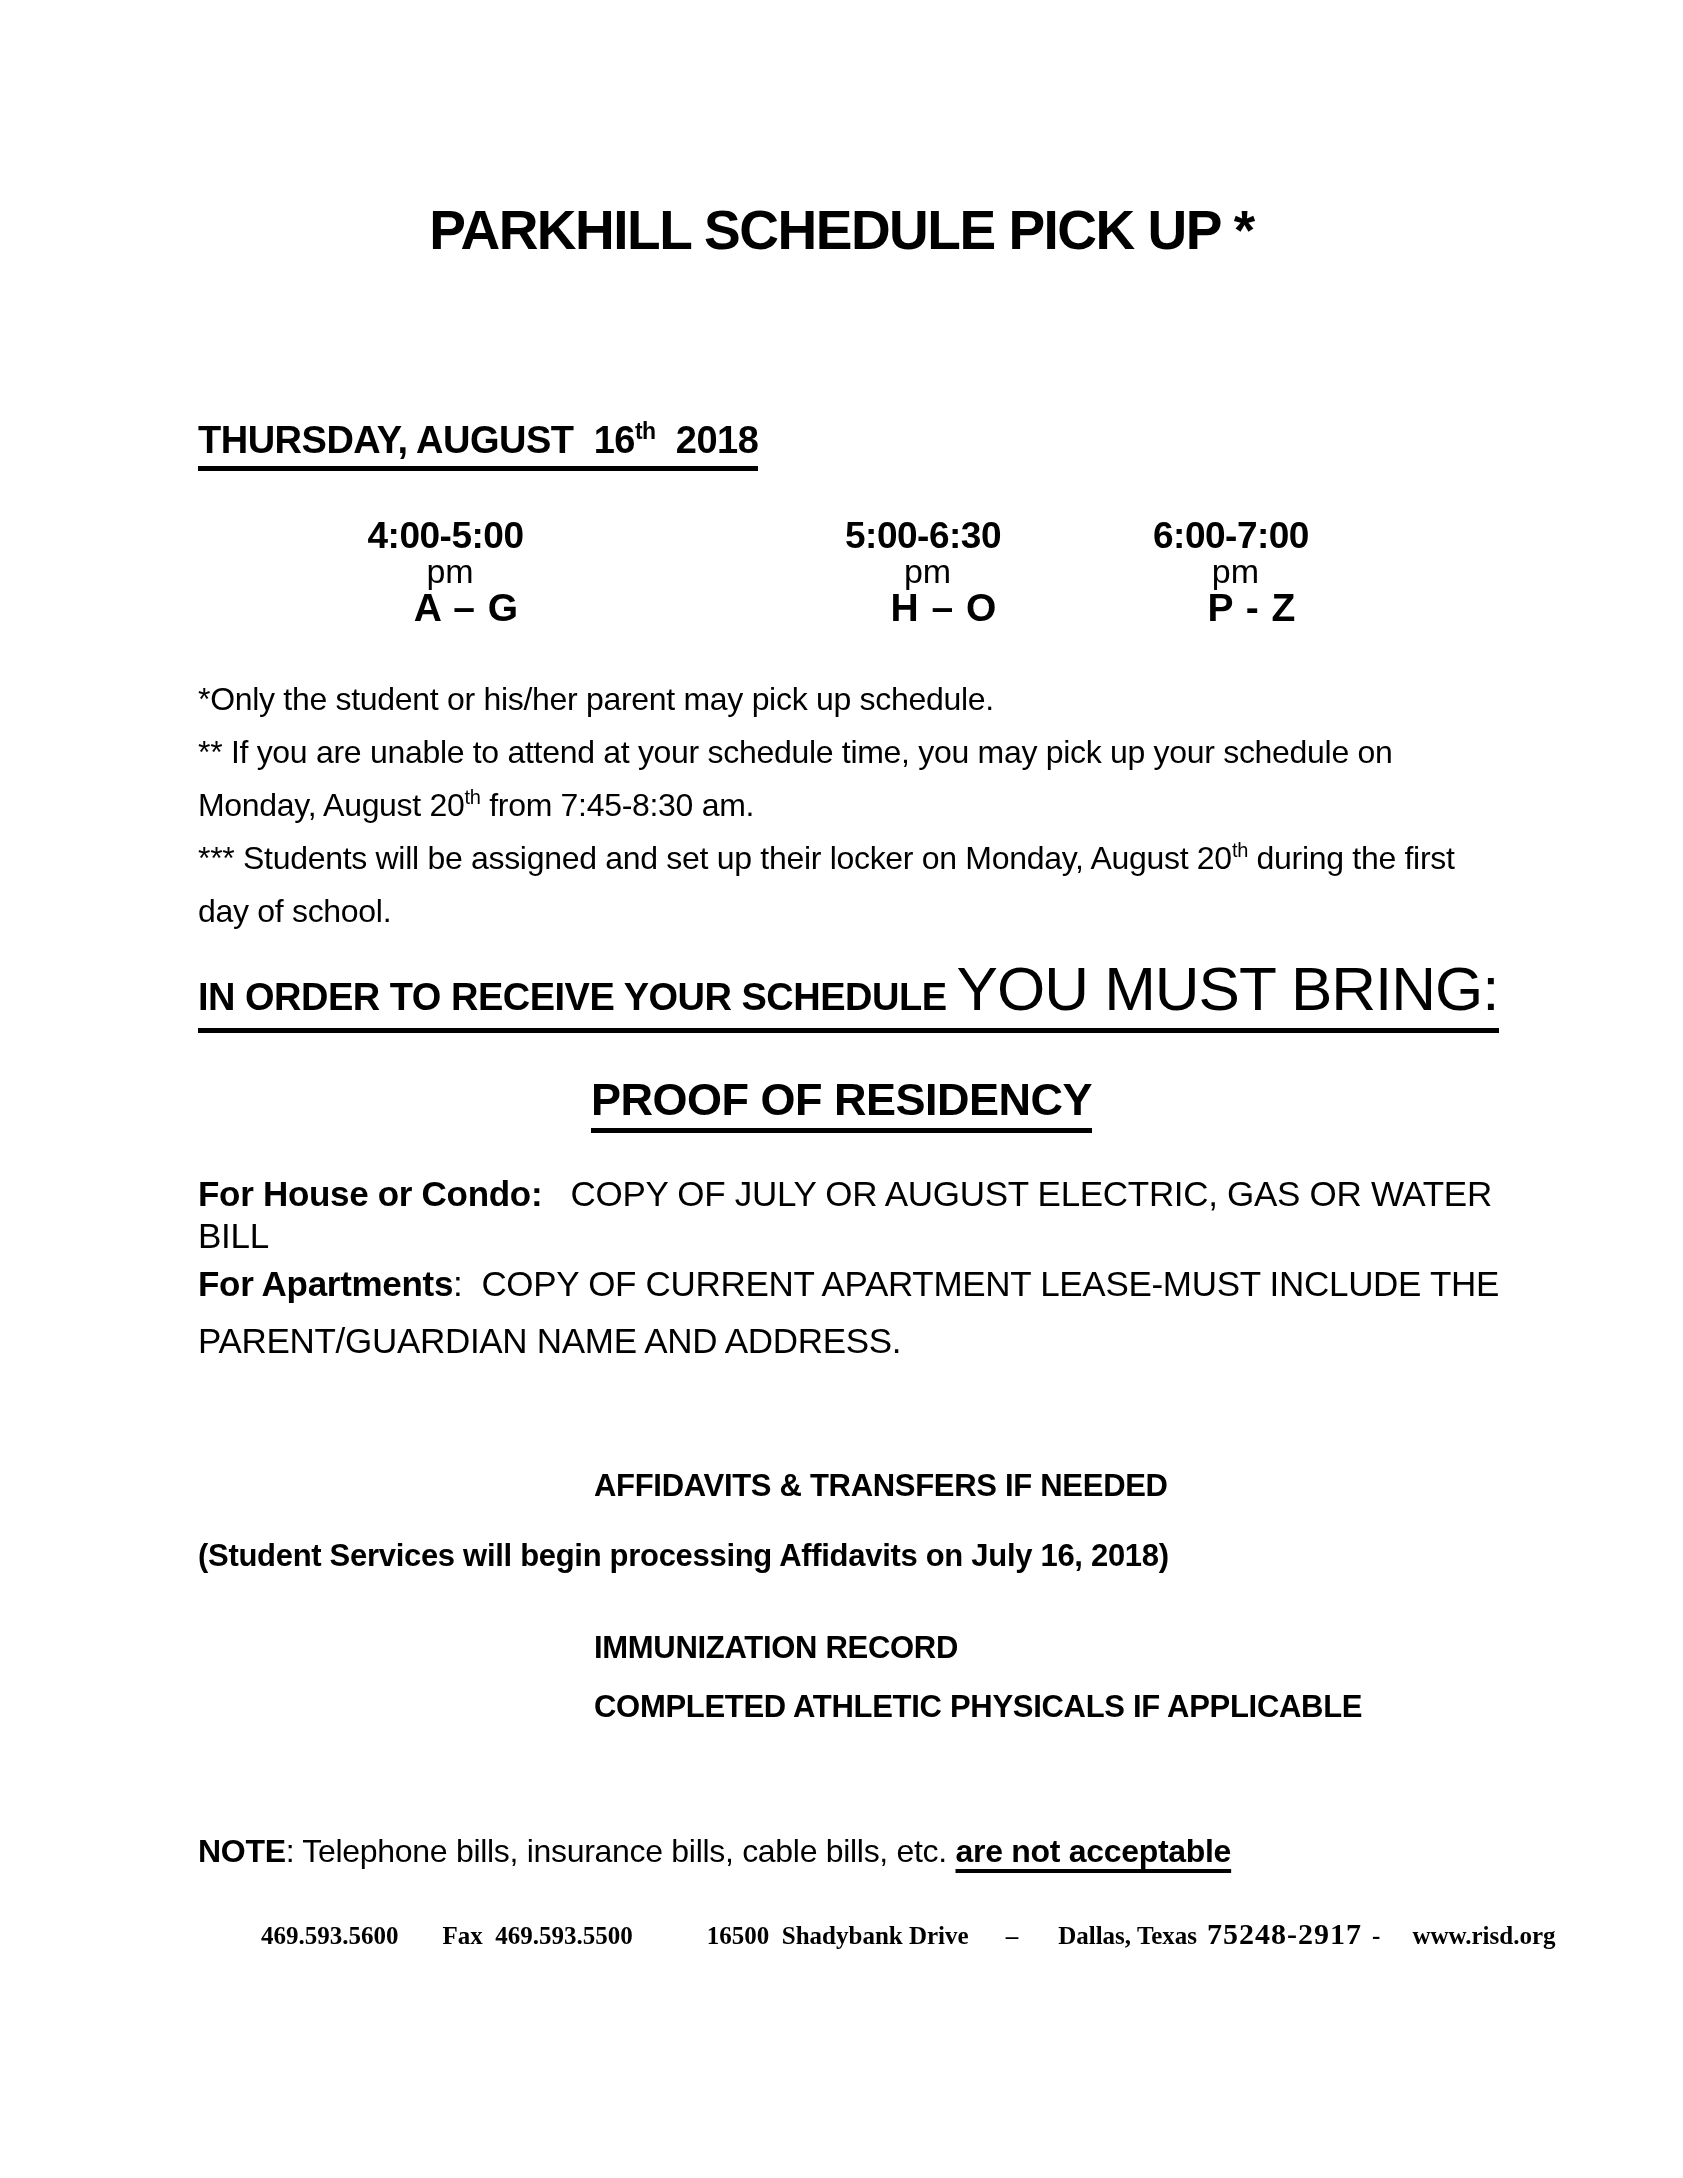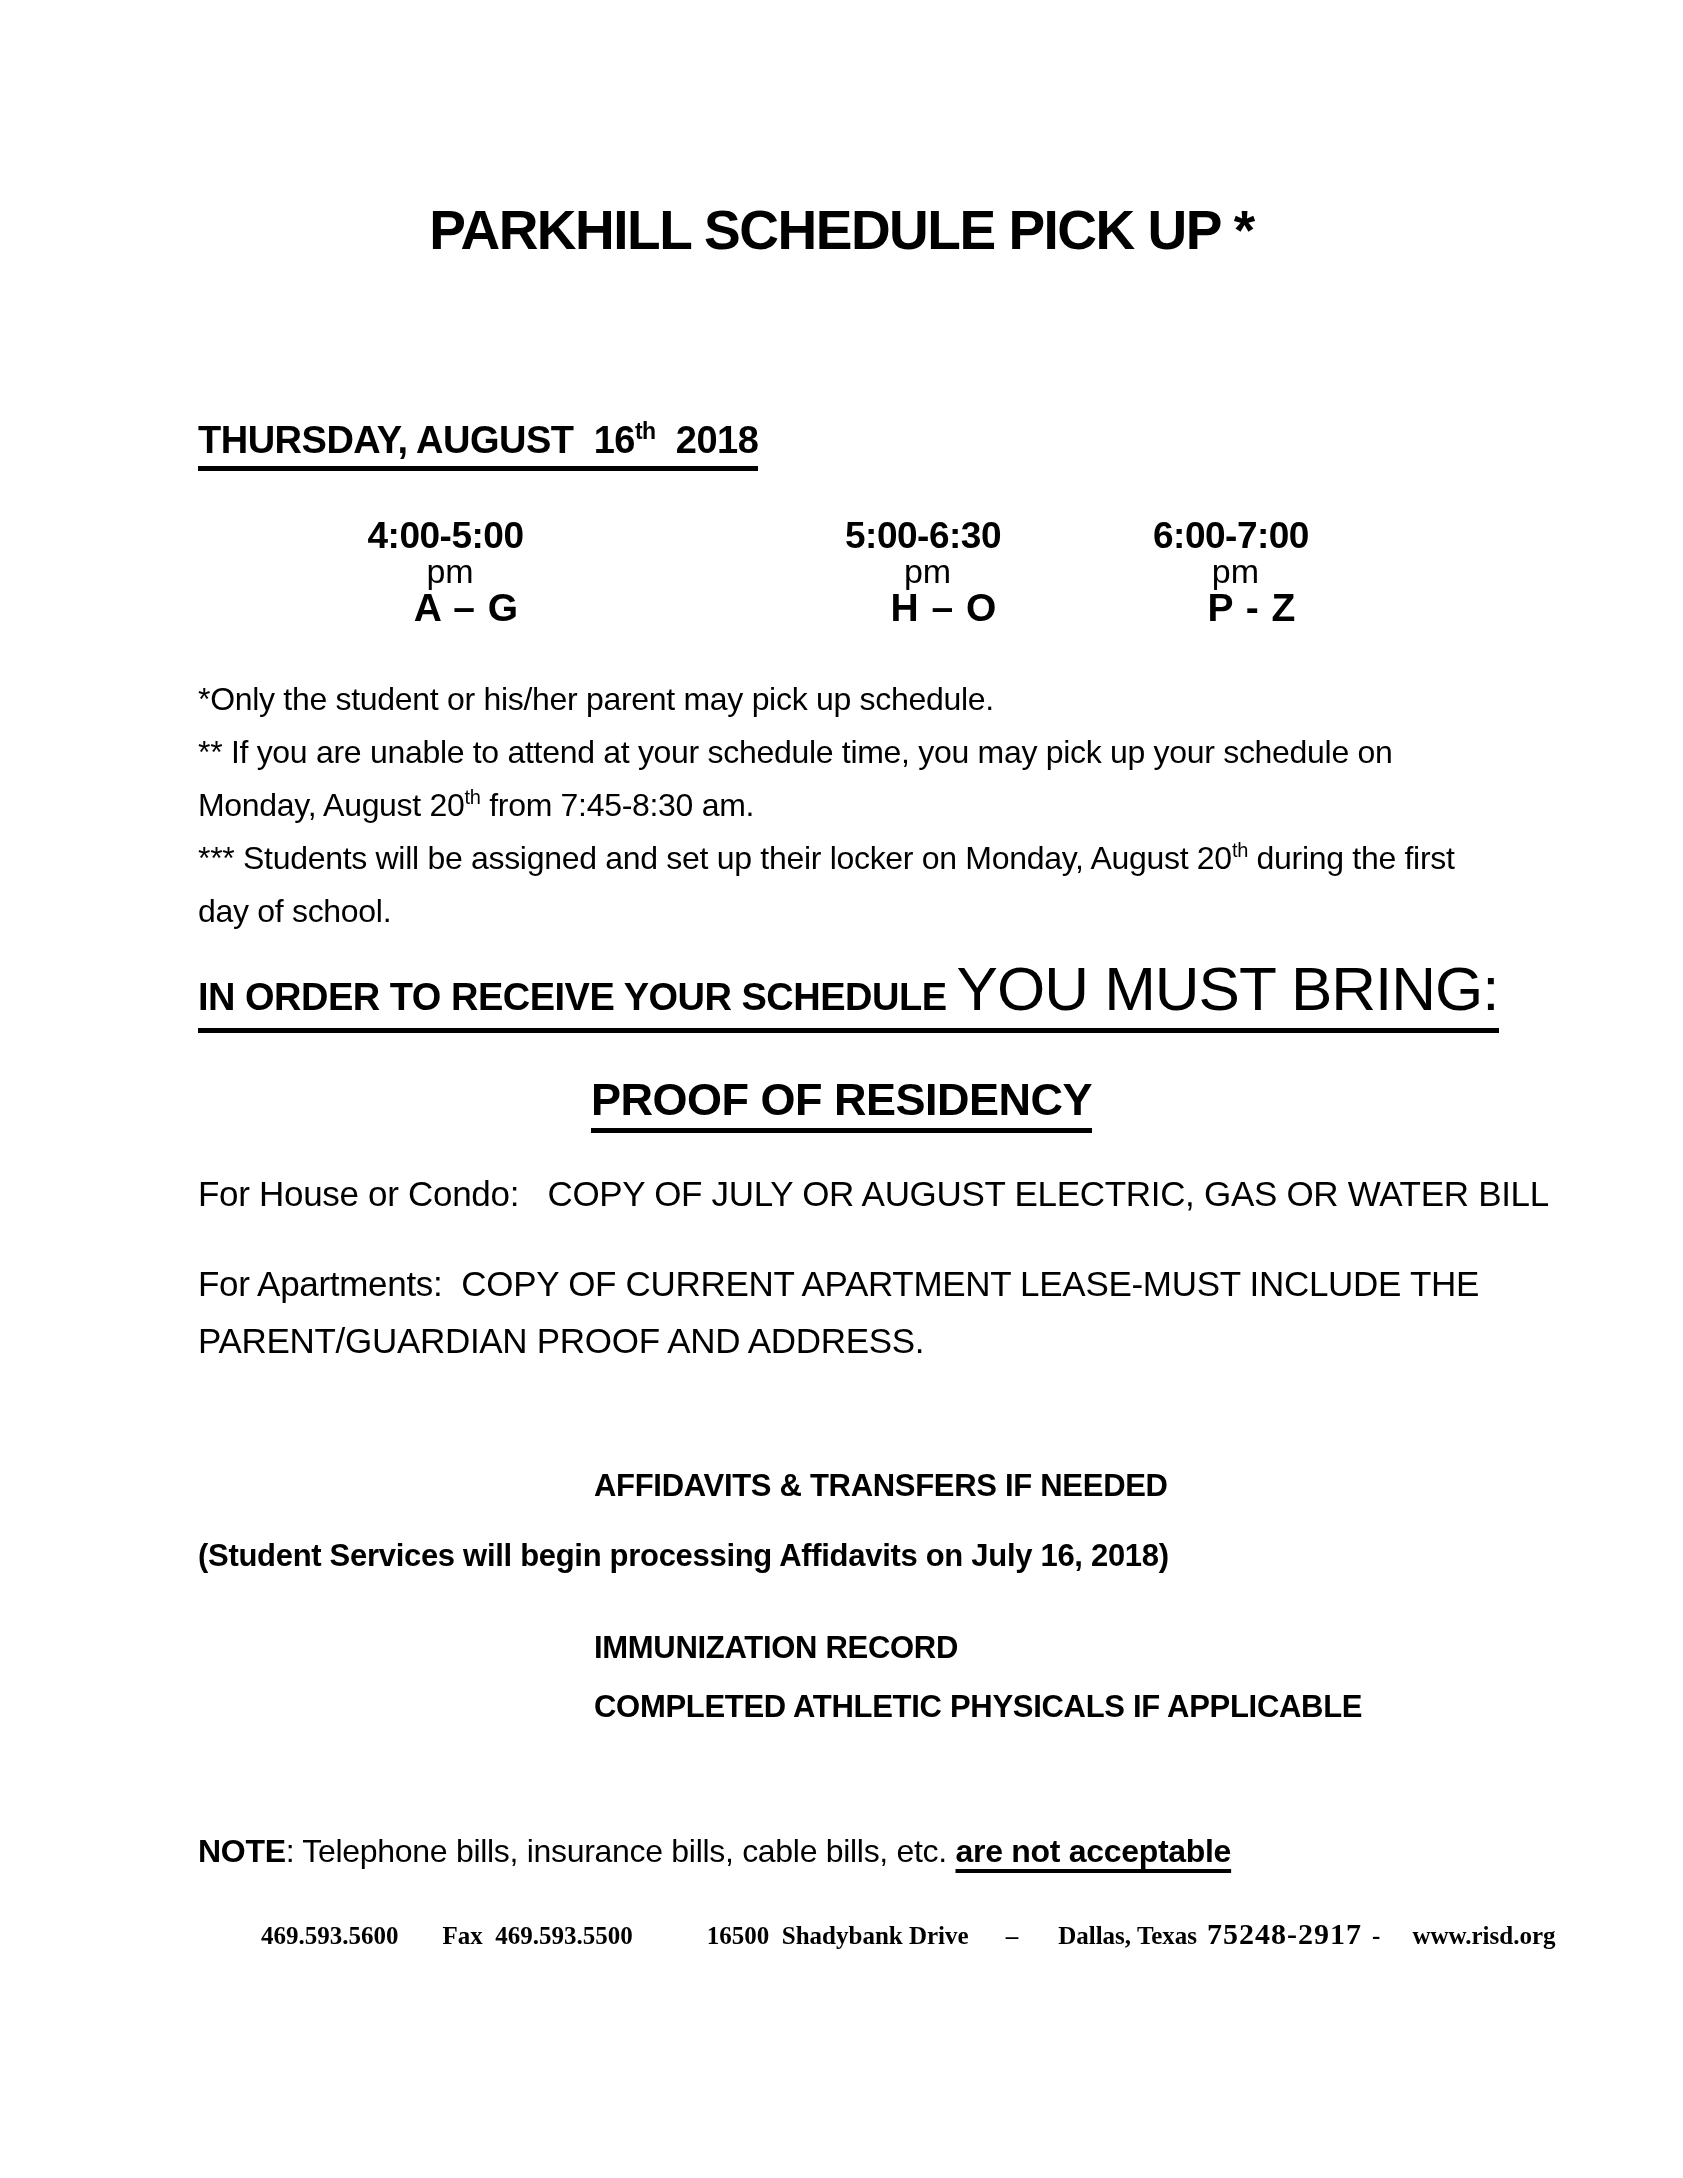--- a/index.html
+++ b/index.html
@@ -118,21 +118,21 @@
   }
   .apartments-block {
     position: absolute;
     top: 1255px;
     left: 198px;
     width: 1307px;
     font-size: 35px;
     line-height: 57px;
     letter-spacing: -0.3px;
   }
-  .res-label { font-weight: 400; }
+  .res-label { font-weight: 700; }
 
   .doc-line {
     position: absolute;
     font-size: 31px;
     font-weight: 700;
     line-height: 1.2;
     letter-spacing: -0.3px;
   }
   .doc-affidavits { top: 1467px; left: 594px; }
   .doc-student-services { top: 1537px; left: 198px; }
@@ -216,21 +216,21 @@
   </div>
 
   <div class="proof-row">
     <span class="proof-inner">PROOF OF RESIDENCY</span>
   </div>
 
   <div class="house-row"><span class="res-label">For House or Condo</span><span class="res-label pre">:   </span><span>COPY OF JULY OR AUGUST ELECTRIC, GAS OR WATER BILL</span></div>
 
   <div class="apartments-block">
     <div><span class="res-label">For Apartments</span><span class="pre">:  </span><span>COPY OF CURRENT APARTMENT LEASE-MUST INCLUDE THE</span></div>
-    <div>PARENT/GUARDIAN PROOF AND ADDRESS.</div>
+    <div>PARENT/GUARDIAN NAME AND ADDRESS.</div>
   </div>
 
   <div class="doc-line doc-affidavits">AFFIDAVITS &amp; TRANSFERS IF NEEDED</div>
   <div class="doc-line doc-student-services">(Student Services will begin processing Affidavits on July 16, 2018)</div>
   <div class="doc-line doc-immunization">IMMUNIZATION RECORD</div>
   <div class="doc-line doc-athletic">COMPLETED ATHLETIC PHYSICALS IF APPLICABLE</div>
 
   <div class="note-row"><span class="note-label">NOTE</span><span class="pre">: Telephone bills, insurance bills, cable bills, etc. </span><span class="note-emphasis">are not acceptable</span></div>
 
   <div class="footer-row">

